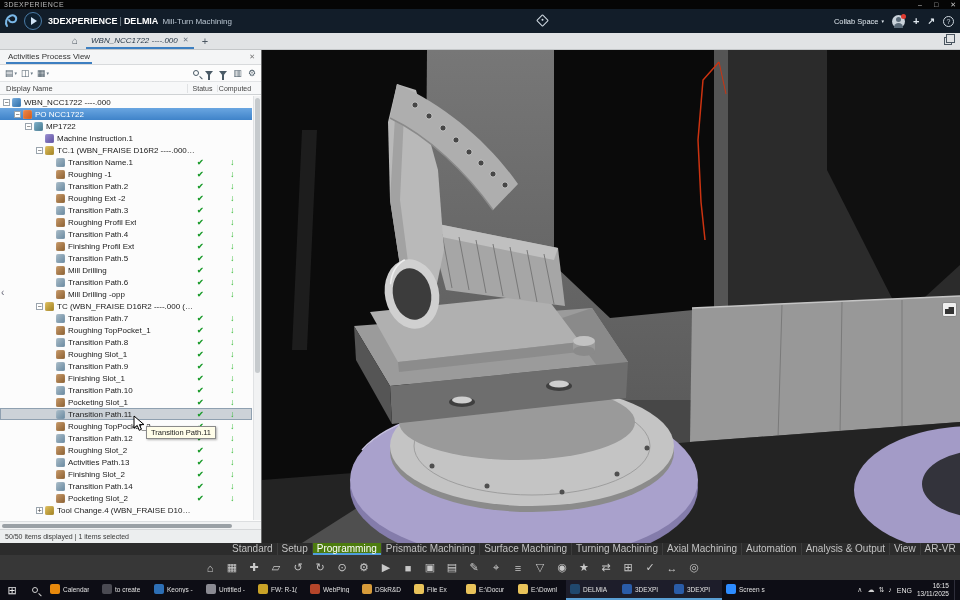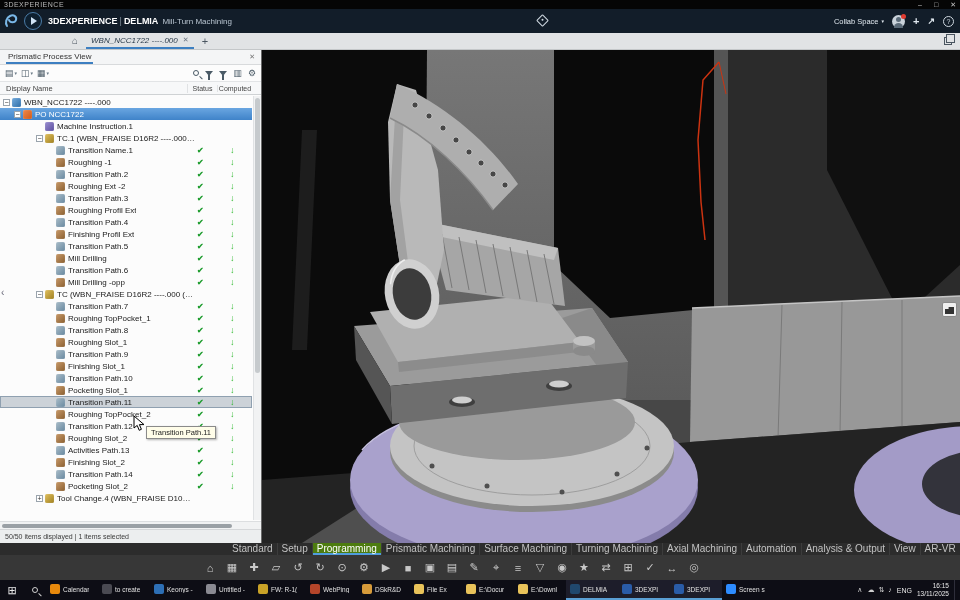--- a/index.html
+++ b/index.html
@@ -183,21 +183,21 @@
       <span class="x">✕</span>
     </span>
     <span class="addtab">+</span>
     <span class="restore-ic"></span>
   </div>
 
   <div class="main">
 
     <div class="panel">
       <div class="p-title">
-        <span class="t">Prismatic Process View</span>
+        <span class="t">Activities Process View</span>
         <span class="x">✕</span>
       </div>
       <div class="p-toolbar">
           <span class="pticon">
             <span>▤</span>
             <span class="caret">▾</span>
           </span>
           <span class="pticon">
             <span>◫</span>
             <span class="caret">▾</span>
@@ -224,20 +224,26 @@
             <span class="indent" style="width: 3px;"></span>
             <span class="expander">−</span>
             <span class="node-icon ic-product"></span>
             <span class="node-label">WBN_NCC1722 ----.000</span>
           </div>
           <div class="tree-row selected">
             <span class="indent" style="width: 14px;"></span>
             <span class="expander">−</span>
             <span class="node-icon ic-po"></span>
             <span class="node-label">PO NCC1722</span>
+          </div>
+          <div class="tree-row">
+            <span class="indent" style="width: 25px;"></span>
+            <span class="expander">−</span>
+            <span class="node-icon ic-mp"></span>
+            <span class="node-label">MP1722</span>
           </div>
           <div class="tree-row">
             <span class="indent" style="width: 36px;"></span>
             <span class="expander none"></span>
             <span class="node-icon ic-instruction"></span>
             <span class="node-label">Machine Instruction.1</span>
           </div>
           <div class="tree-row">
             <span class="indent" style="width: 36px;"></span>
             <span class="expander">−</span>

